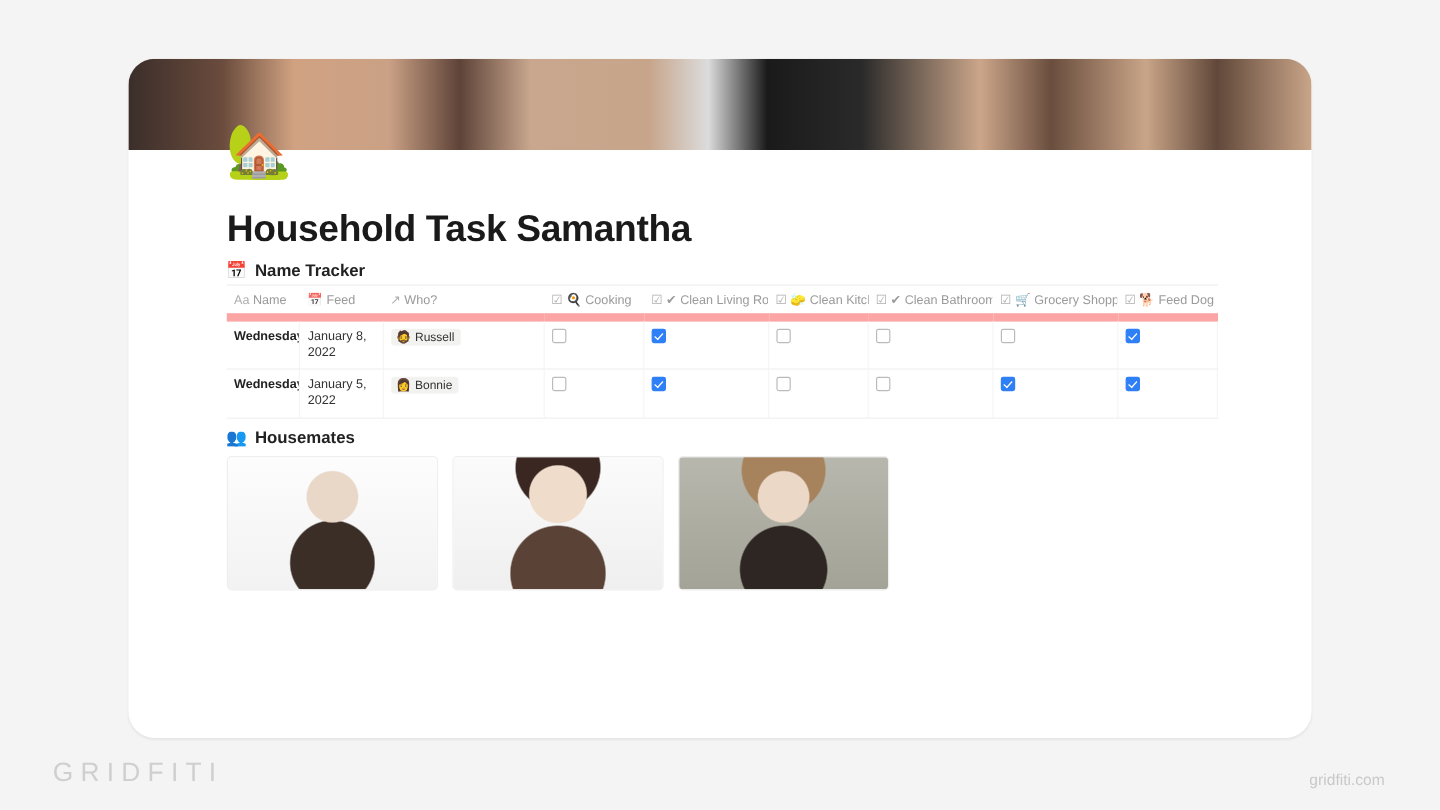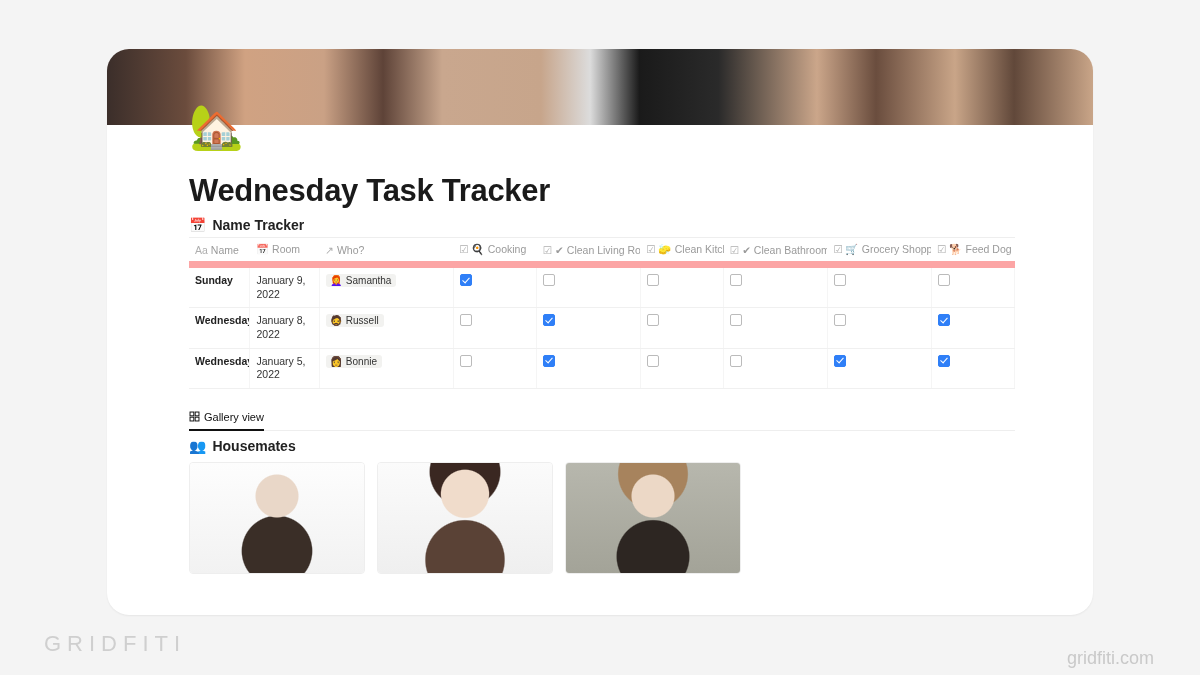--- a/index.html
+++ b/index.html
@@ -174,41 +174,41 @@
       radial-gradient(circle at 50% 10%, #a7835d 0 26%, transparent 27%),
       radial-gradient(circle at 50% 85%, #2d2622 0 28%, transparent 29%),
       linear-gradient(#b7b7ad,#a3a398);
   }
   .brand-left {
     position:absolute; left:44px; bottom:18px;
     font-family: Arial, sans-serif;
     font-size: 22px; letter-spacing: 6px; color:#cfcfcf; font-weight:500;
   }
   .brand-right {
-    position:absolute; right:46px; bottom:6px;
-    font-size:18px; color:#c9c9c9;
+    position:absolute; right:46px; bottom:18px;
+    font-size:13px; color:#c9c9c9;
   }
   col.c-name{width:60px}
   col.c-date{width:68px}
   col.c-who{width:132px}
   col.c-task{width:82px}
   col.c-task-w{width:102px}
 </style>
 </head>
 <body>
 
 <div class="brand-left">GRIDFITI</div>
 <div class="brand-right">gridfiti.com</div>
 
 <div class="frame">
   <div class="cover"></div>
   <div class="page-icon">🏡</div>
 
   <div class="content">
-    <h1 class="page-title">Wednesday Task Tracker</h1>
+    <h1 class="page-title">Household Task Samantha</h1>
 
 
     <div class="db-title">
       <span>📅</span>
       <span>Name Tracker</span>
     </div>
 
     <table class="tracker">
       <colgroup>
         <col class="c-name">
@@ -217,47 +217,32 @@
         <col class="c-task">
           <col class="c-task-w">
           <col class="c-task">
         <col class="c-task-w">
           <col class="c-task-w">
           <col class="c-task">
       </colgroup>
       <thead>
         <tr>
           <th><span class="hicon">Aa</span><span>Name</span></th>
-          <th><span class="hicon">📅</span><span>Room</span></th>
+          <th><span class="hicon">📅</span><span>Feed</span></th>
           <th><span class="hicon">↗</span><span>Who?</span></th>
           <th><span class="hicon">☑</span><span>🍳</span> <span>Cooking</span></th>
           <th><span class="hicon">☑</span><span>✔</span> <span>Clean Living Room</span></th>
           <th><span class="hicon">☑</span><span>🧽</span> <span>Clean Kitchen</span></th>
           <th><span class="hicon">☑</span><span>✔</span> <span>Clean Bathroom</span></th>
           <th><span class="hicon">☑</span><span>🛒</span> <span>Grocery Shopping</span></th>
           <th><span class="hicon">☑</span><span>🐕</span> <span>Feed Dog</span></th>
         </tr>
       </thead>
       <tbody id="table-body">
           <tr>
-            <td>Sunday</td>
-            <td class="date-cell">January 9,<br>2022</td>
-            <td>
-              <div class="who-tags">
-                <span class="tag">👩‍🦰 Samantha</span>
-              </div>
-            </td>
-            <td><input type="checkbox" class="chk" checked="" style=""></td>
-            <td><input type="checkbox" class="chk" style=""></td>
-            <td><input type="checkbox" class="chk" style=""></td>
-            <td><input type="checkbox" class="chk" style=""></td>
-            <td><input type="checkbox" class="chk" style=""></td>
-            <td><input type="checkbox" class="chk" style=""></td>
-          </tr>
-          <tr>
             <td>Wednesday</td>
             <td class="date-cell">January 8,<br>2022</td>
             <td>
               <div class="who-tags">
                 <span class="tag">🧔 Russell</span>
               </div>
             </td>
             <td><input type="checkbox" class="chk" style=""></td>
             <td><input type="checkbox" class="chk" checked="" style=""></td>
             <td><input type="checkbox" class="chk" style=""></td>
@@ -276,31 +261,20 @@
             <td><input type="checkbox" class="chk" style=""></td>
             <td><input type="checkbox" class="chk" checked="" style=""></td>
             <td><input type="checkbox" class="chk" style=""></td>
             <td><input type="checkbox" class="chk" style=""></td>
             <td><input type="checkbox" class="chk" checked="" style=""></td>
             <td><input type="checkbox" class="chk" checked="" style=""></td>
           </tr>
         </tbody>
     </table>
 
-    <div class="gallery-tabs">
-      <div class="gallery-tab">
-        <svg width="11" height="11" viewBox="0 0 16 16" fill="none" stroke="currentColor" stroke-width="1.4">
-            <rect x="1.5" y="1.5" width="5.5" height="5.5"></rect>
-            <rect x="9" y="1.5" width="5.5" height="5.5"></rect>
-            <rect x="1.5" y="9" width="5.5" height="5.5"></rect>
-            <rect x="9" y="9" width="5.5" height="5.5"></rect>
-          </svg>
-        <span>Gallery view</span>
-      </div>
-    </div>
 
     <div class="housemates-title">
       <span>👥</span>
       <span>Housemates</span>
     </div>
 
     <div class="gallery">
       <div class="card">
           <div class="portrait"></div>
         </div>

